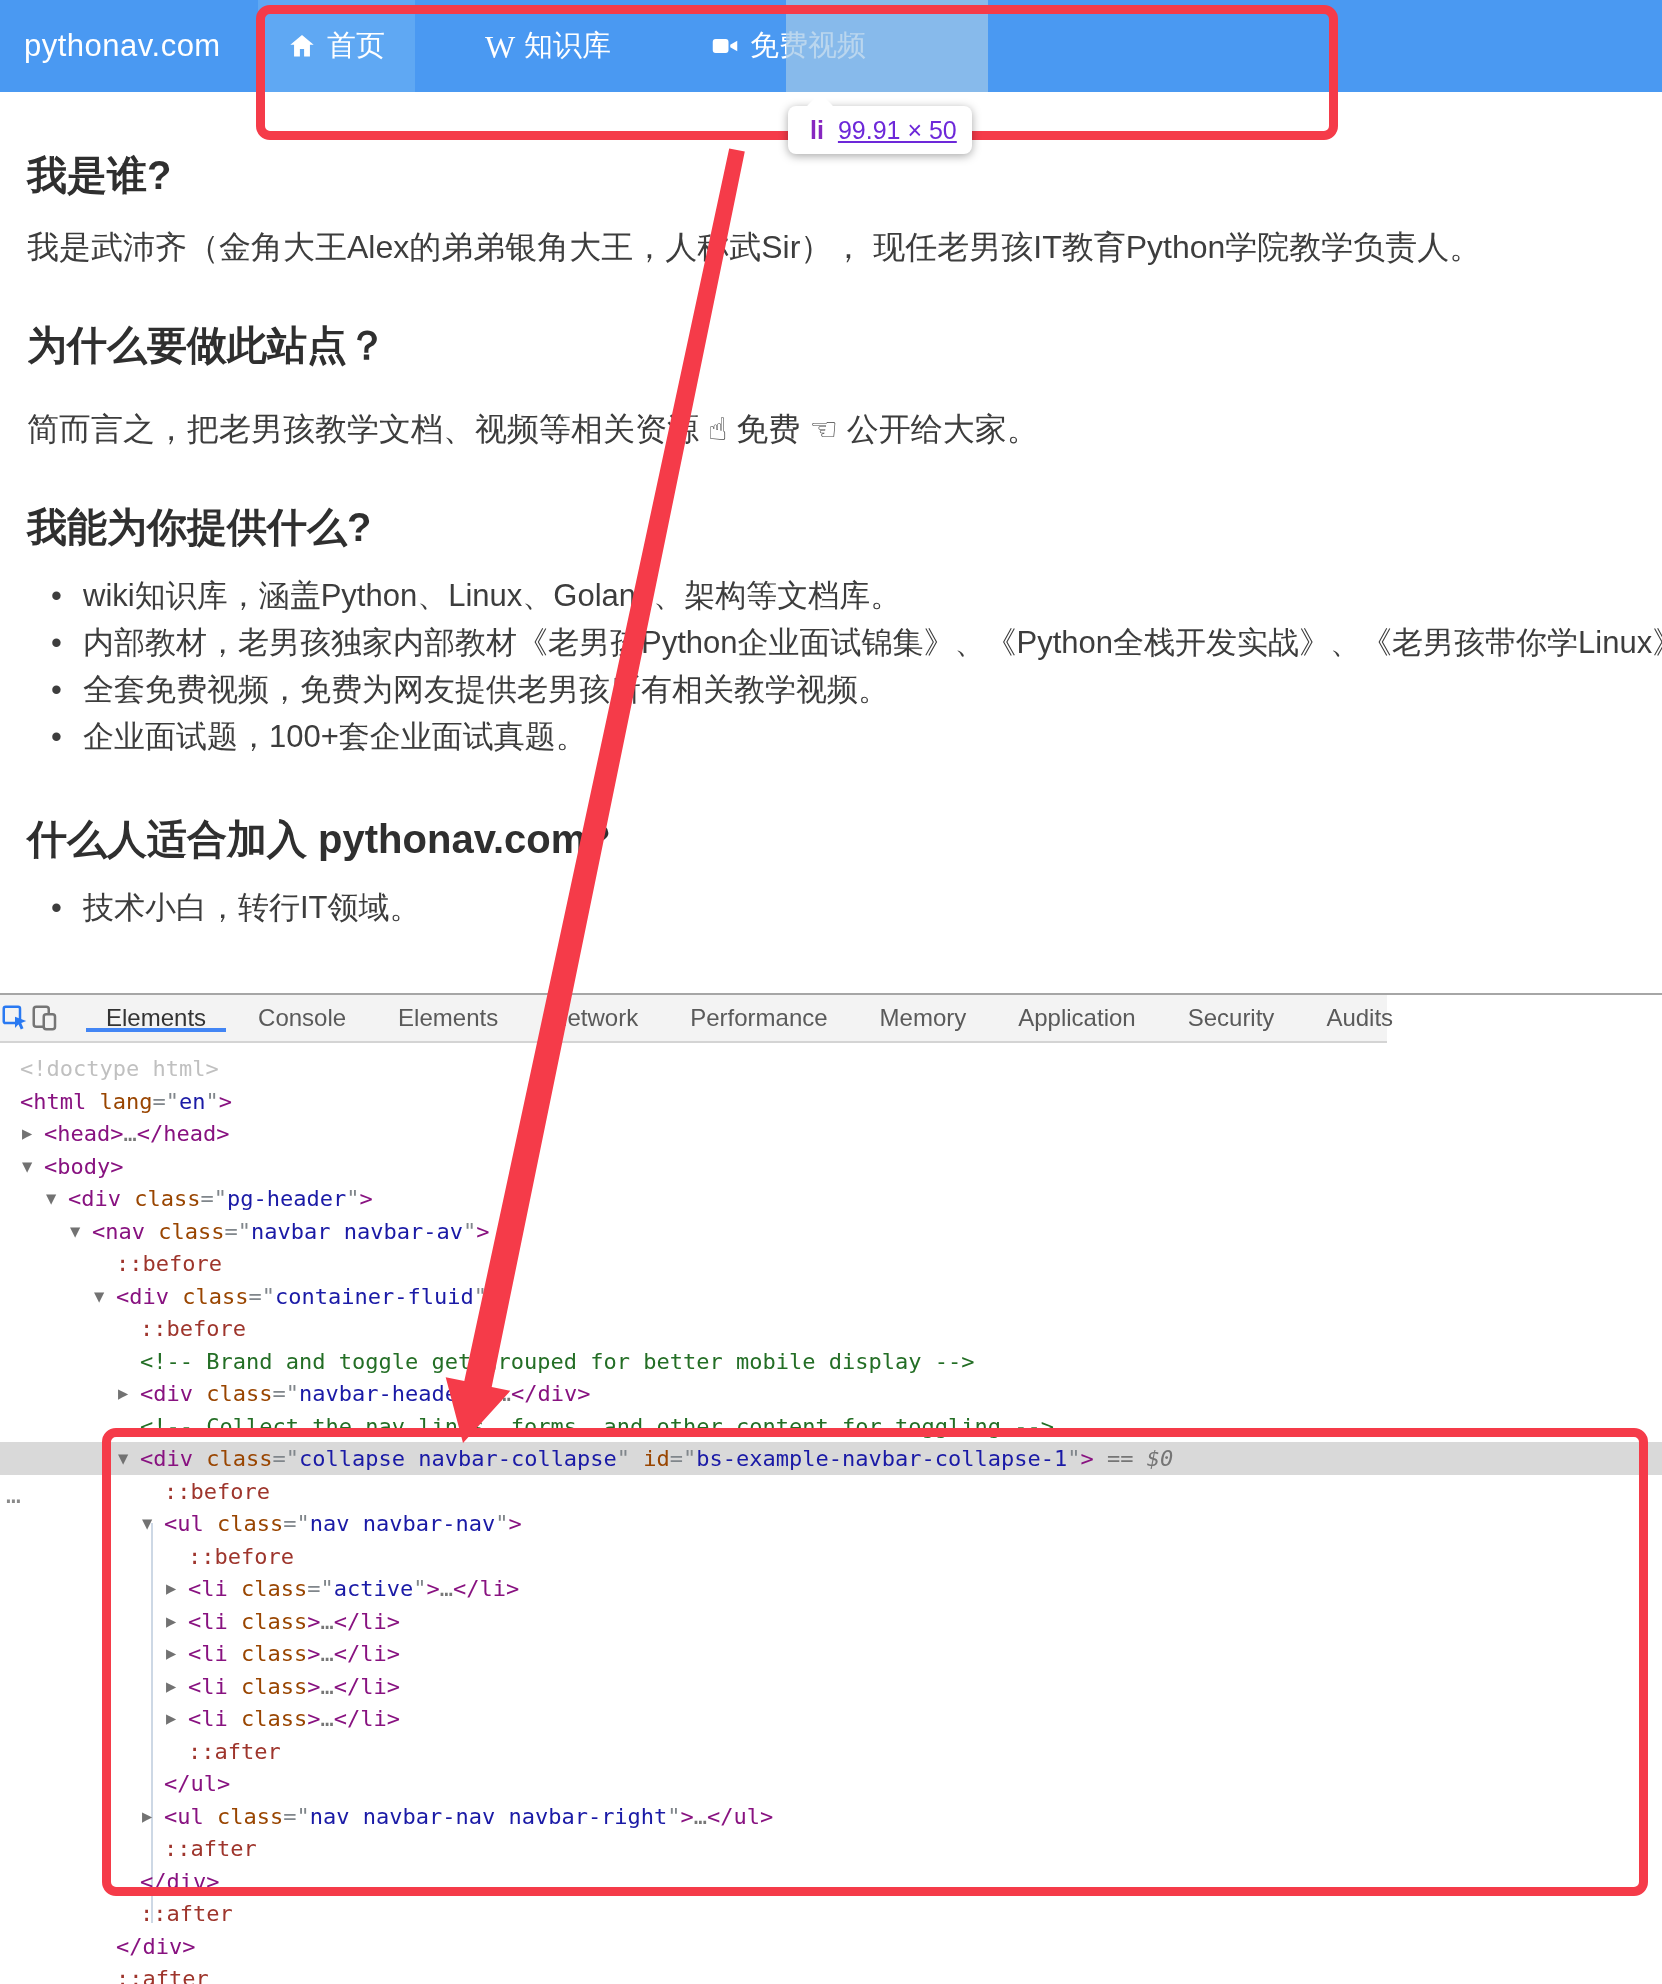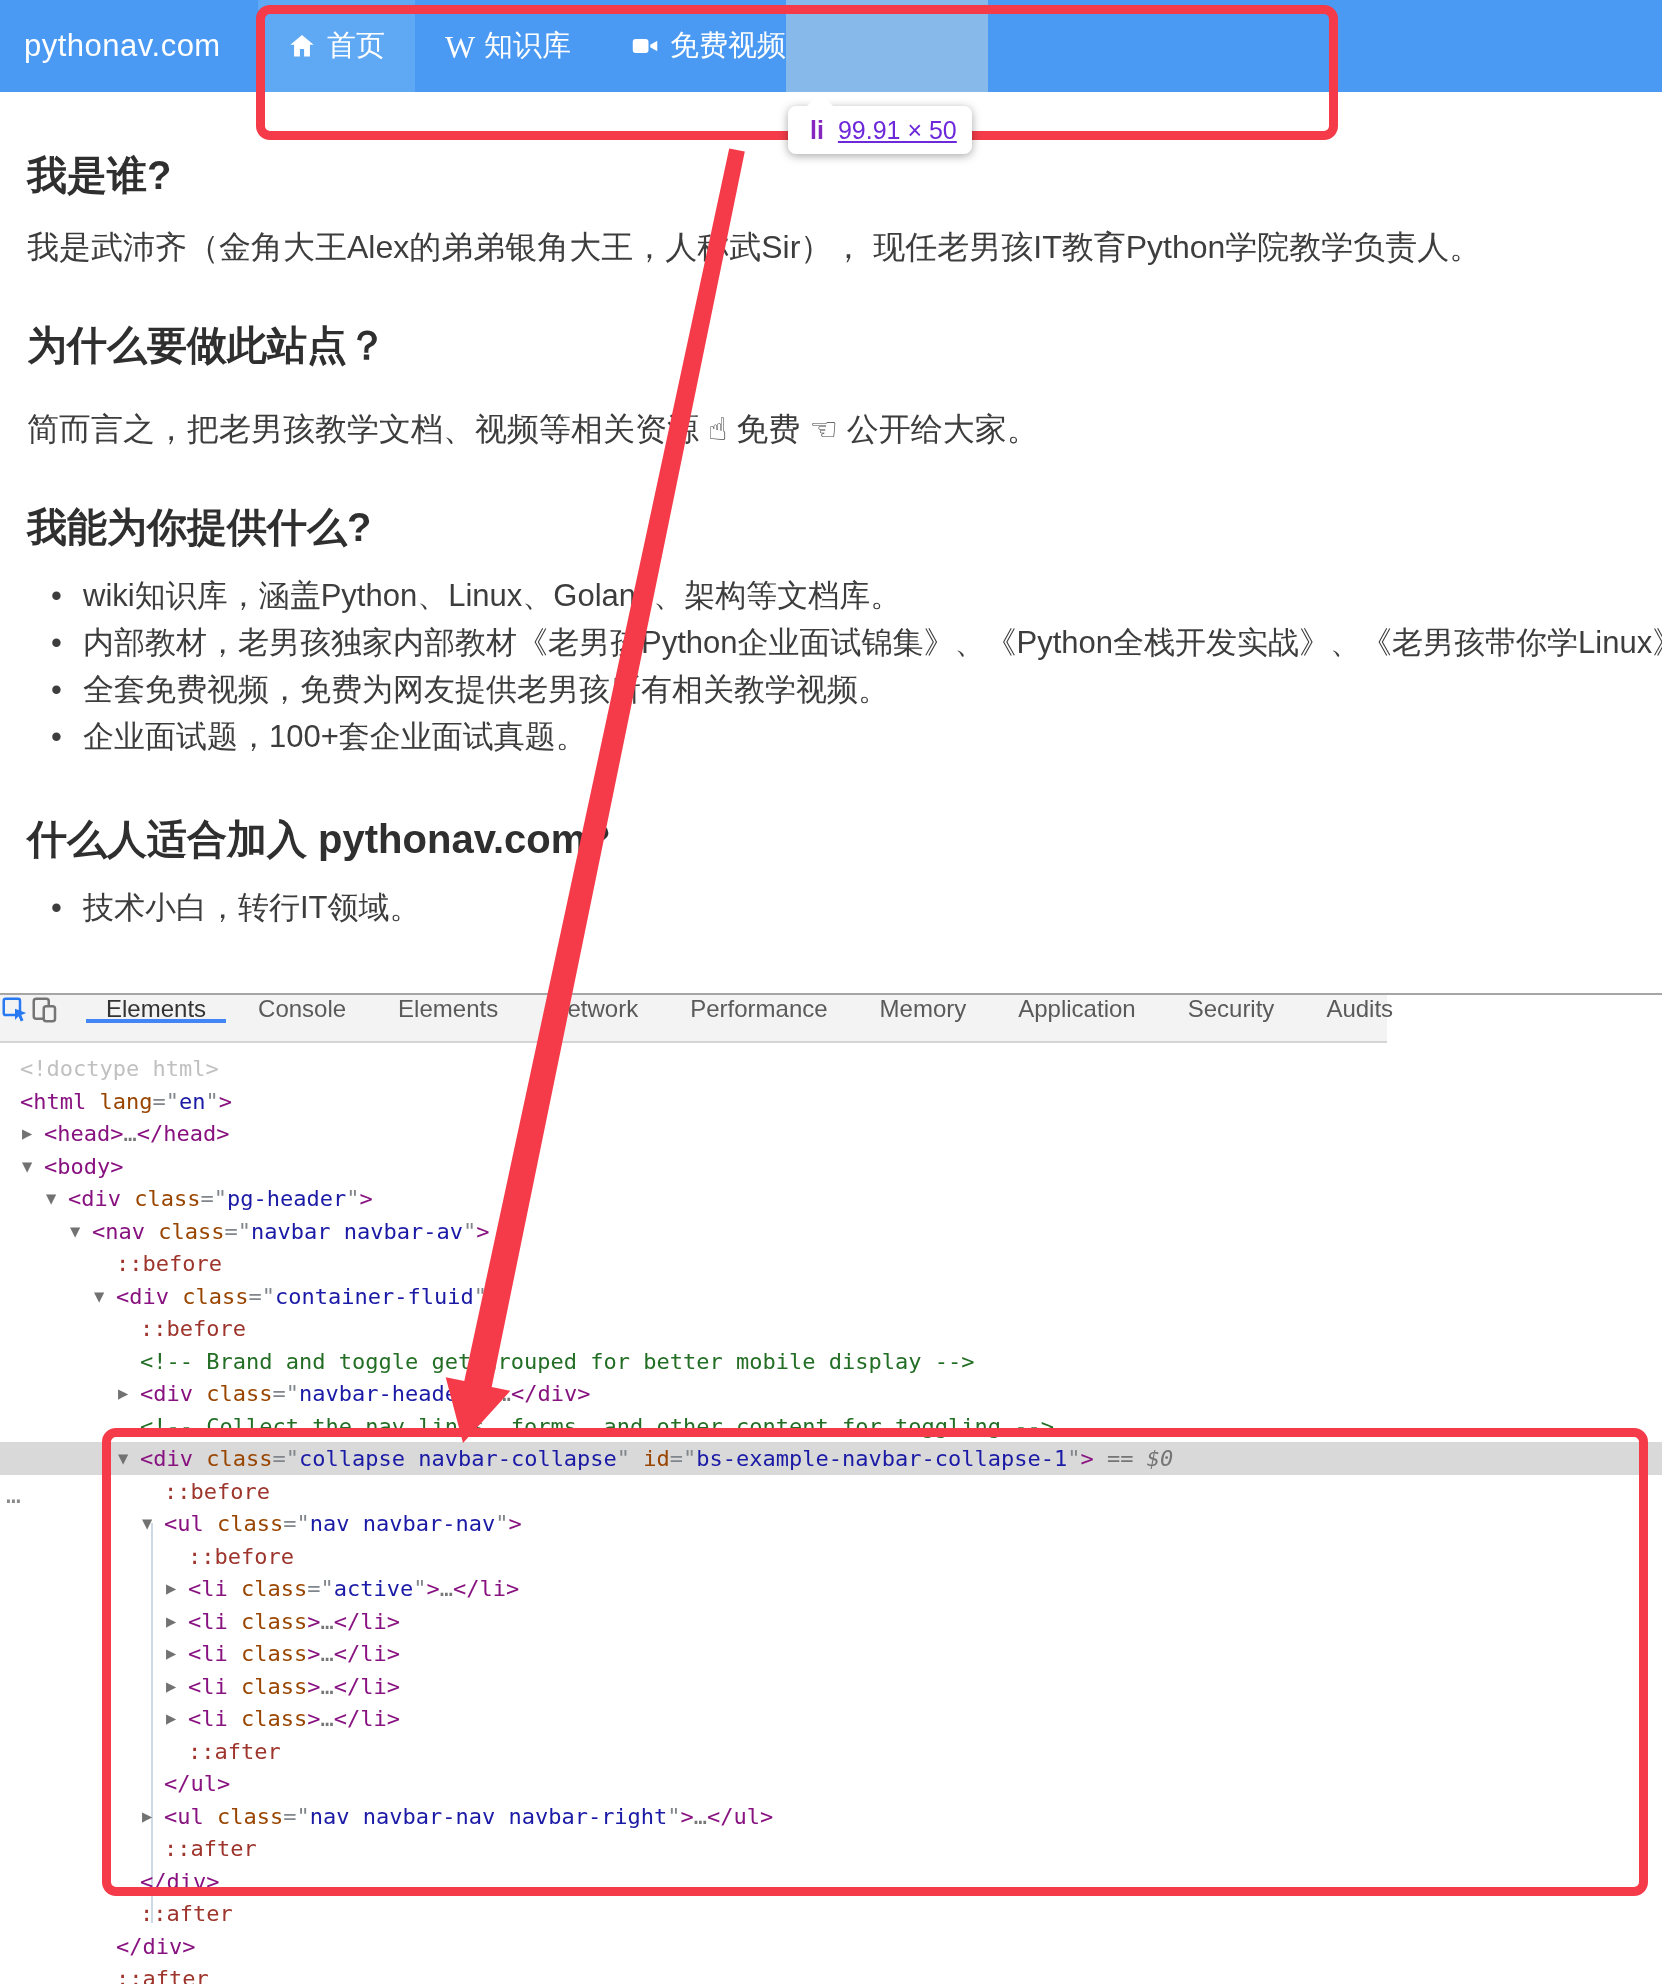--- a/index.html
+++ b/index.html
@@ -2,21 +2,21 @@
 <html><head>
 <meta charset="utf-8">
 <style>
   html,body{margin:0;padding:0;background:#fff;width:1662px;height:1984px;overflow:hidden;
     font-family:"Liberation Sans","DejaVu Sans",sans-serif;}
   #stage{position:relative;width:1662px;height:1984px;}
 
   
   #navbar{position:absolute;left:0;top:0;width:1662px;height:92px;background:#4a99f2;z-index:5;}
   #brand{position:absolute;left:24px;top:0;height:92px;line-height:92px;color:#fff;font-size:31px;font-weight:400;letter-spacing:.5px;}
-  #navmenu{position:absolute;left:258px;top:0;height:92px;display:flex;margin:0;padding:0;list-style:none;}
+  #navmenu{position:absolute;left:258px;top:0;height:92px;display:flex;margin:0;padding:0;list-style:none;gap:40px;}
   #navmenu .nav-item{display:flex;align-items:center;gap:11px;padding:0 30px;height:92px;color:#fff;font-size:29px;cursor:pointer;}
   #navmenu .nav-item.active{background:#5fa8f3;}
   .nav-ic{width:28px;height:28px;flex:0 0 auto;}
   .nav-ic svg{width:28px;height:28px;display:block;fill:#fff;}
   .w-glyph{font-family:"Liberation Serif","DejaVu Serif",serif;font-size:32px;line-height:28px;}
 
   
   #inspect-overlay{position:absolute;left:786px;top:0;width:202px;height:92px;background:rgba(160,198,232,0.72);z-index:30;}
 
   
@@ -33,21 +33,21 @@
   .sec-ul{position:absolute;left:27px;margin:0;padding:0;list-style:none;}
   .sec-ul li{position:relative;padding-left:56px;font-size:31px;line-height:47px;color:#3d3d3d;white-space:nowrap;}
   .sec-ul li::before{content:"•";position:absolute;left:24px;top:0;color:#3d3d3d;}
   .h-0{top:148px}.p-0{top:226px}
   .h-1{top:318px}.p-1{top:408px}
   .h-2{top:500px}.ul-2{top:572px}
   .h-3{top:812px}.ul-3{top:884px}
 
   
   #devtools{position:absolute;left:0;top:993px;width:1662px;height:991px;background:#fff;z-index:10;border-top:2px solid #a6a6a6;}
-  #dt-toolbar{position:absolute;left:0;top:0;width:1387px;height:46px;background:#f3f3f3;border-bottom:2px solid #d4d4d4;display:flex;align-items:flex-start;}
+  #dt-toolbar{position:absolute;left:0;top:0;width:1387px;height:46px;background:#f3f3f3;border-bottom:2px solid #d4d4d4;display:flex;align-items:center;}
   .dt-icbtn{width:44px;display:flex;align-items:center;justify-content:center;cursor:pointer;}
   .dt-icbtn svg{width:30px;height:30px;display:block;}
   #dt-sep{width:2px;background:#ccc;margin:8px 12px 8px 8px;}
   .dt-tab{position:relative;display:flex;align-items:center;padding:0 26px;font-size:24px;color:#5a5a5a;cursor:pointer;}
   .dt-tab.active{color:#333;}
   .dt-tab.active::after{content:"";position:absolute;left:6px;right:6px;bottom:0;height:4px;background:#4285f4;}
 
   #dt-tree{position:absolute;left:0;top:48px;width:1662px;height:943px;
     font-family:"DejaVu Sans Mono","Liberation Mono",monospace;font-size:22px;}
   .trow{position:absolute;left:0;width:1662px;height:33px;line-height:33px;white-space:nowrap;cursor:default;}

